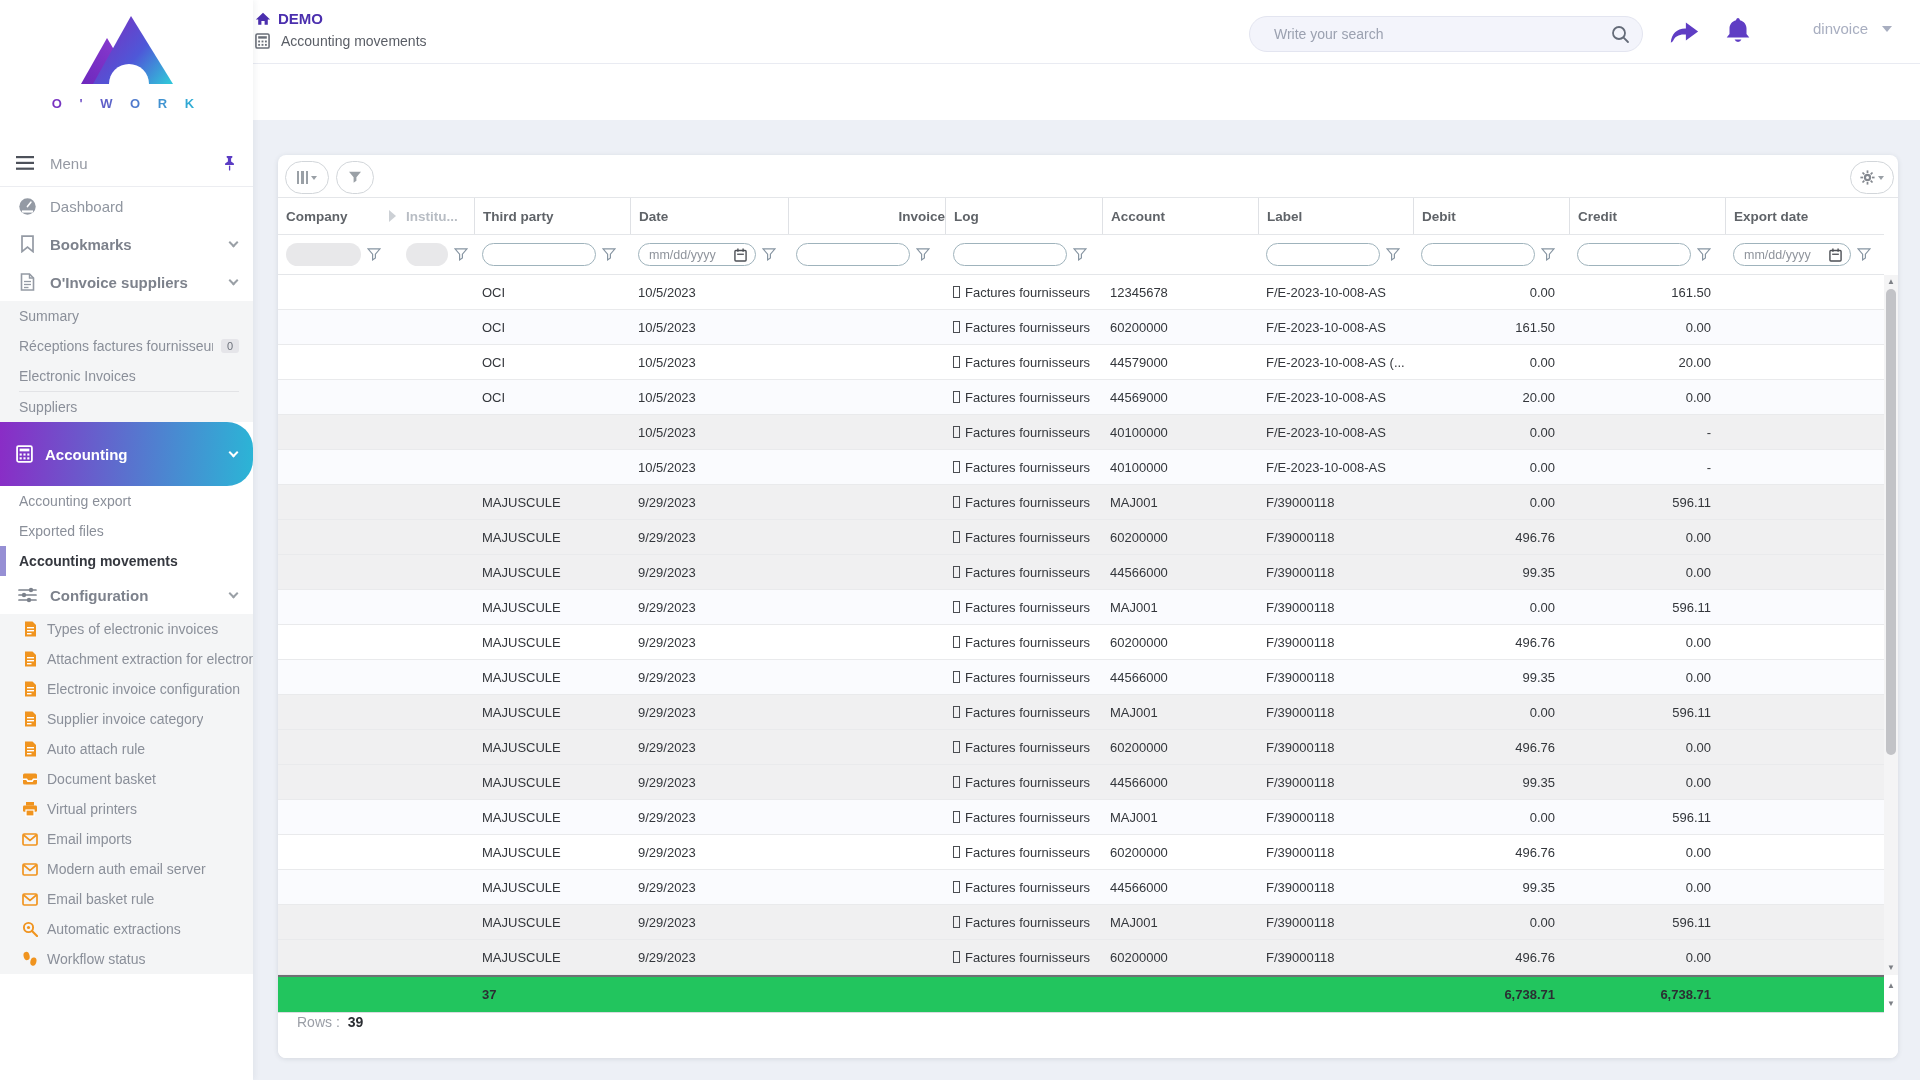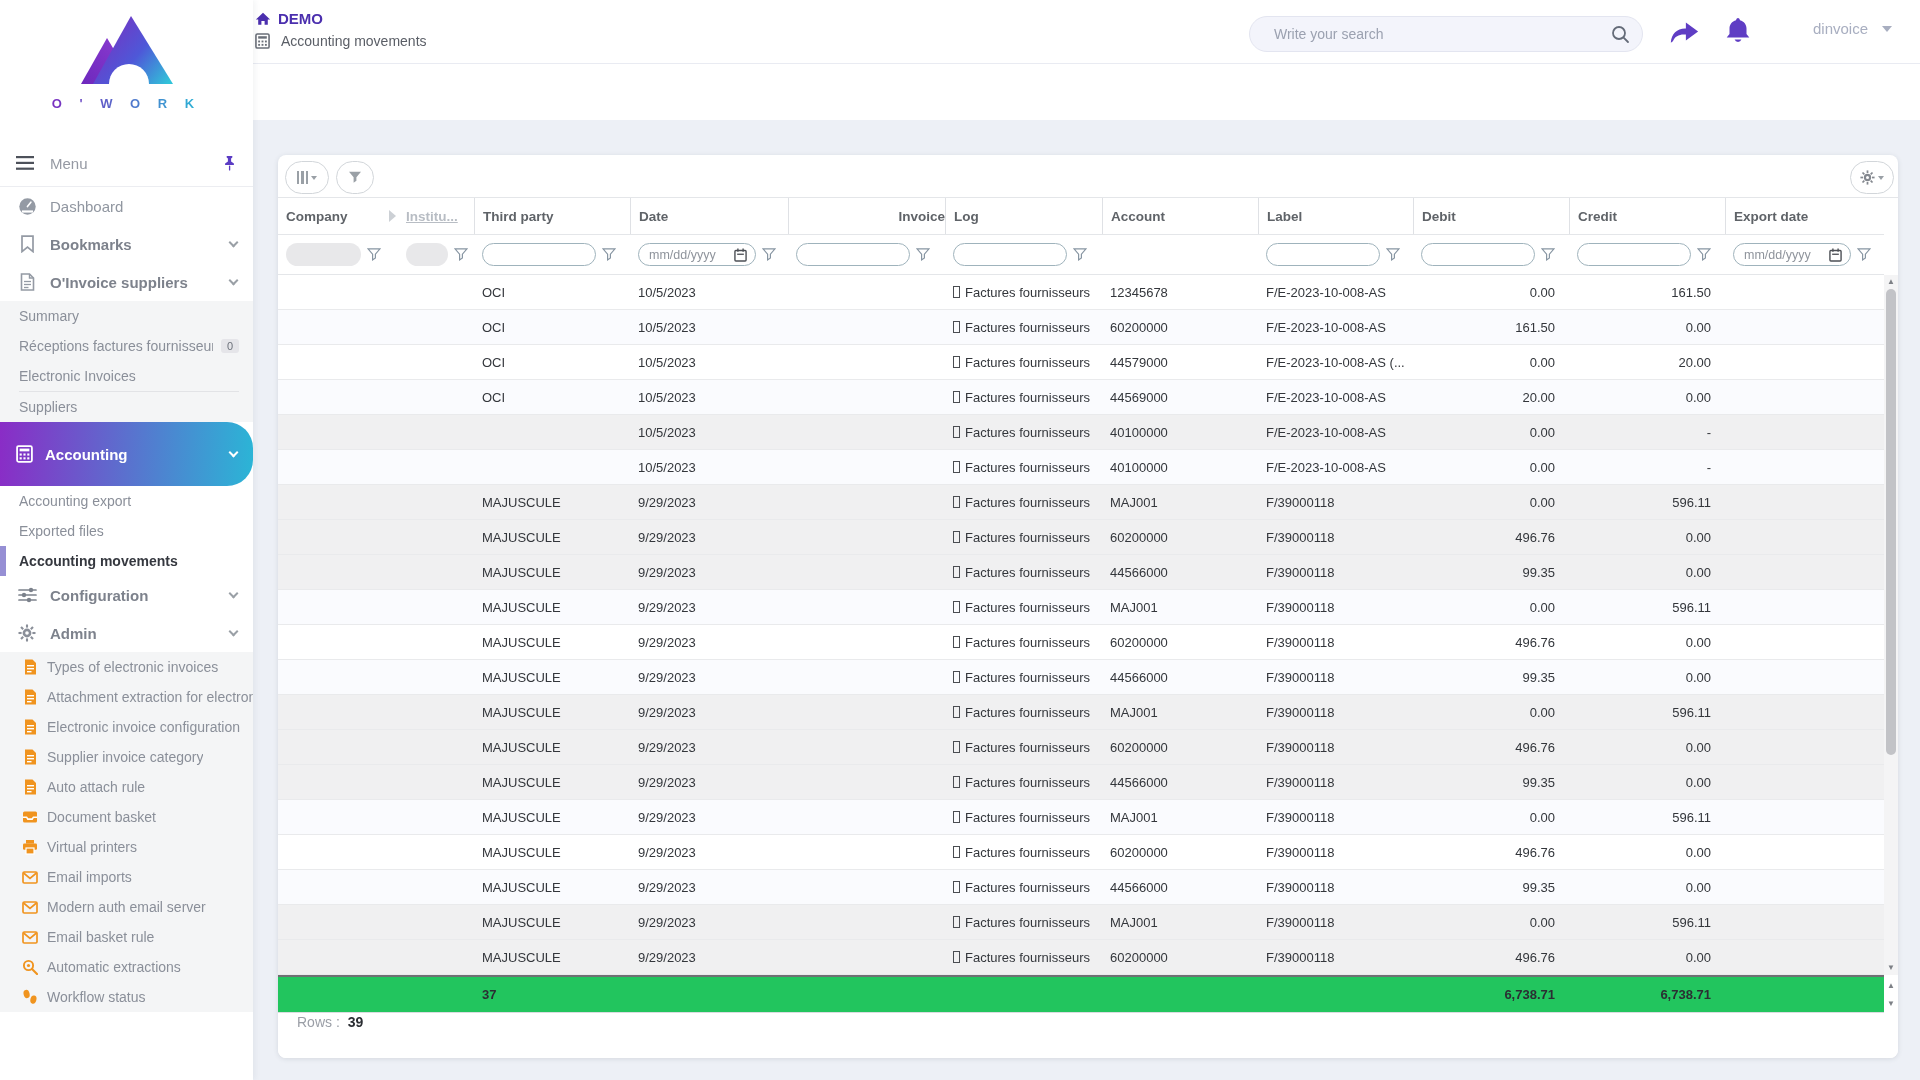--- a/index.html
+++ b/index.html
@@ -211,40 +211,20 @@
                 <line x1="1" y1="3" x2="18" y2="3"></line>
                 <line x1="1" y1="8" x2="18" y2="8"></line>
                 <line x1="1" y1="13" x2="18" y2="13"></line>
               </g>
               <circle cx="13" cy="3" r="2.2" fill="#7c828c"></circle>
               <circle cx="6" cy="8" r="2.2" fill="#7c828c"></circle>
               <circle cx="11" cy="13" r="2.2" fill="#7c828c"></circle>
             </svg>
           </span>
           <span class="label">Configuration</span>
-          <span class="chev"></span>
-        </div>
-        <div class="nav-item bold">
-          <span class="ic">
-            <svg width="18" height="18" viewBox="0 0 18 18">
-              <g stroke="#8a8f99" stroke-width="2.1">
-                <line x1="9" y1="0.5" x2="9" y2="3.6"></line>
-                <line x1="9" y1="14.4" x2="9" y2="17.5"></line>
-                <line x1="0.5" y1="9" x2="3.6" y2="9"></line>
-                <line x1="14.4" y1="9" x2="17.5" y2="9"></line>
-                <line x1="3" y1="3" x2="5.2" y2="5.2"></line>
-                <line x1="12.8" y1="12.8" x2="15" y2="15"></line>
-                <line x1="3" y1="15" x2="5.2" y2="12.8"></line>
-                <line x1="12.8" y1="5.2" x2="15" y2="3"></line>
-              </g>
-              <circle cx="9" cy="9" r="4.4" fill="#8a8f99"></circle>
-              <circle cx="9" cy="9" r="1.8" fill="#fff"></circle>
-            </svg>
-          </span>
-          <span class="label">Admin</span>
           <span class="chev"></span>
         </div>
         <div class="submenu">
           <div class="admin-item">
             <span class="ic">
               <svg width="13" height="16" viewBox="0 0 13 16">
                 <path d="M1 0.5 h7.5 l3.5 3.5 v11.5 h-11 z" fill="#f0941f"></path>
                 <rect x="3" y="6" width="7" height="1.4" fill="#fff"></rect>
                 <rect x="3" y="9" width="7" height="1.4" fill="#fff"></rect>
                 <rect x="3" y="12" width="4.5" height="1.4" fill="#fff"></rect>
@@ -445,21 +425,21 @@
           </svg>
           <span class="caret-sm" style="border-top-width:4px;border-left-width:3px;border-right-width:3px"></span>
         </div>
       </div>
 
       <div class="thead" id="thead">
           <div class="th" style="width: 120px;">
             <span>Company</span>
             <span class="grp-caret"></span>
           </div>
-          <div class="th muted" style="width: 76px; text-decoration: underline;">
+          <div class="th muted" style="width: 76px;">
             <span>Institu...</span>
           </div>
           <div class="th sep" style="width: 156px;">
             <span>Third party</span>
           </div>
           <div class="th sep" style="width: 158px;">
             <span>Date</span>
           </div>
           <div class="th sep" style="width: 157px; justify-content: flex-end;">
             <span>Invoice</span>

